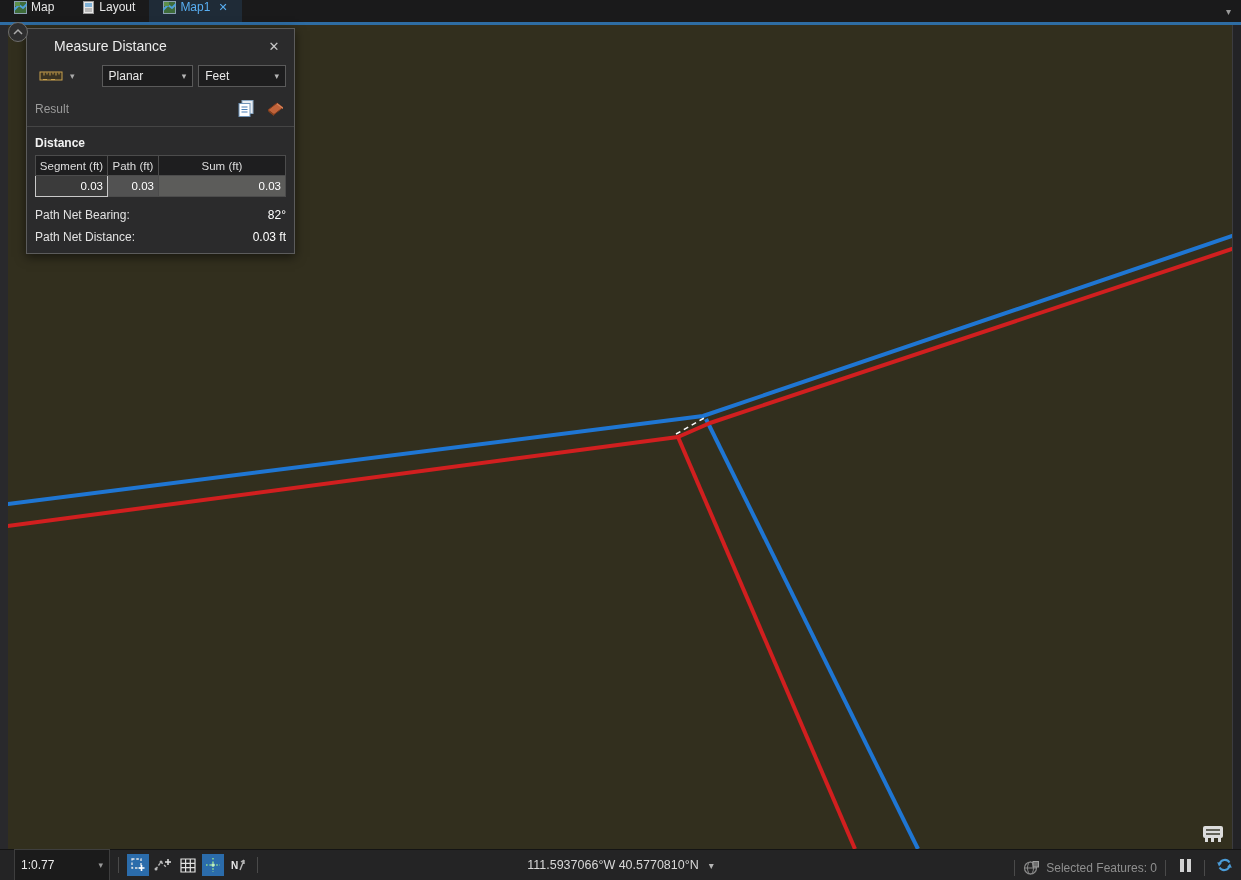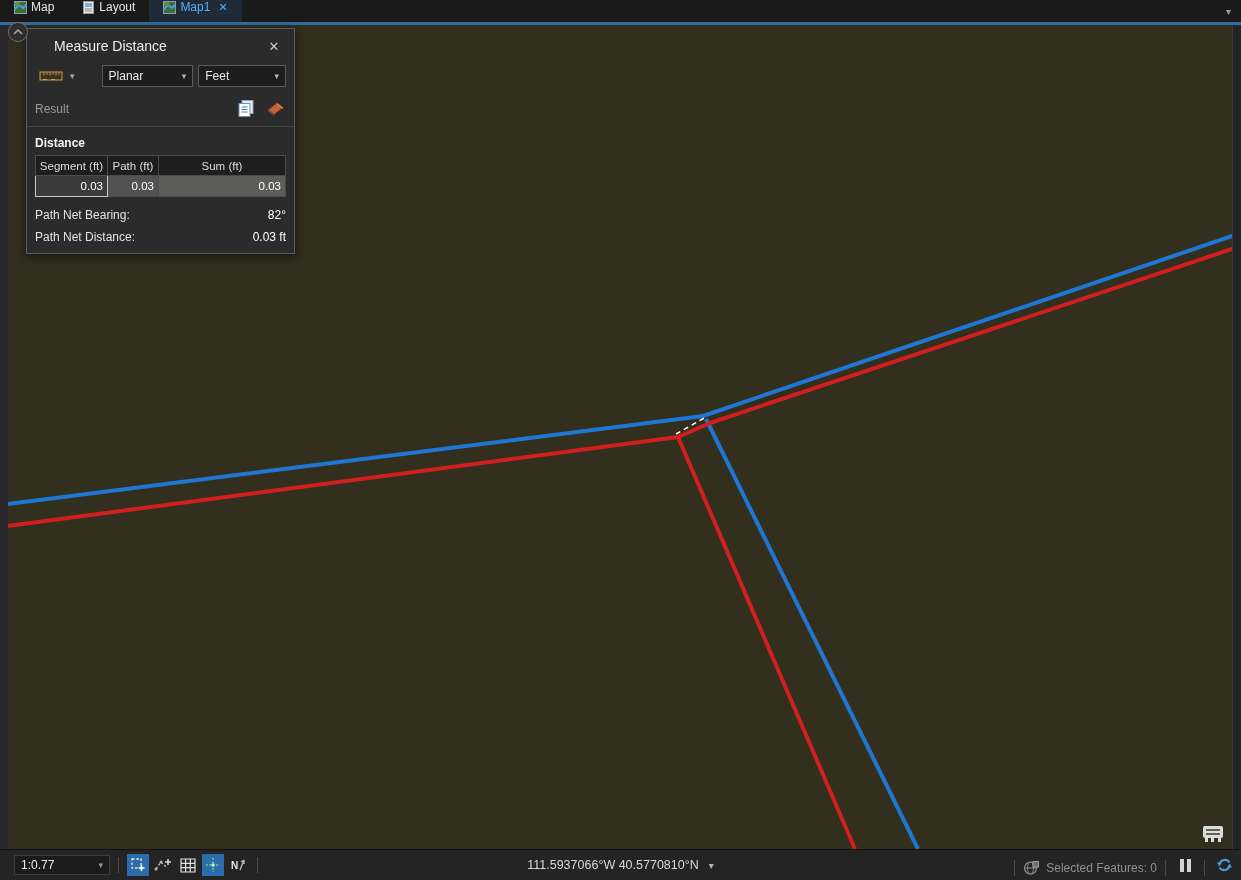--- a/index.html
+++ b/index.html
@@ -65,21 +65,21 @@
   .dlg-row .val { color:#fff; }
 
   .collapse-btn { position:absolute; left:8px; top:22px; width:20px; height:20px;
     border-radius:50%; background:#2e2e2f; border:1px solid #6e6e6e; z-index:6;
     display:flex; align-items:center; justify-content:center; }
 
   
   .statusbar { position:absolute; left:0; right:0; bottom:0; height:31px; background:#242425;
     border-top:1px solid #141414; display:flex; align-items:center; color:#d6d6d6;
     font-size:12px; z-index:7; }
-  .scale-combo { margin-left:14px; width:96px; height:20px; background:#1b1b1b;
+  .scale-combo { margin-left:14px; width:96px; height:32px; background:#1b1b1b;
     border:1px solid #3e3e3e; display:flex; align-items:center; justify-content:space-between;
     padding:0 6px; color:#eaeaea; }
   .scale-combo .arrow { color:#9a9a9a; font-size:9px; }
   .sdivider { width:1px; height:16px; background:#4a4a4a; margin:0 8px; }
   .sicons { display:flex; align-items:center; gap:3px; }
   .sicon { width:22px; height:22px; display:flex; align-items:center; justify-content:center; }
   .sicon.active { background:#2b6cab; }
   .coords { position:absolute; left:50%; transform:translateX(-50%); display:flex;
     align-items:center; gap:10px; color:#d8d8d8; font-size:12.5px; }
   .coords .arrow { color:#b5b5b5; font-size:10px; }

